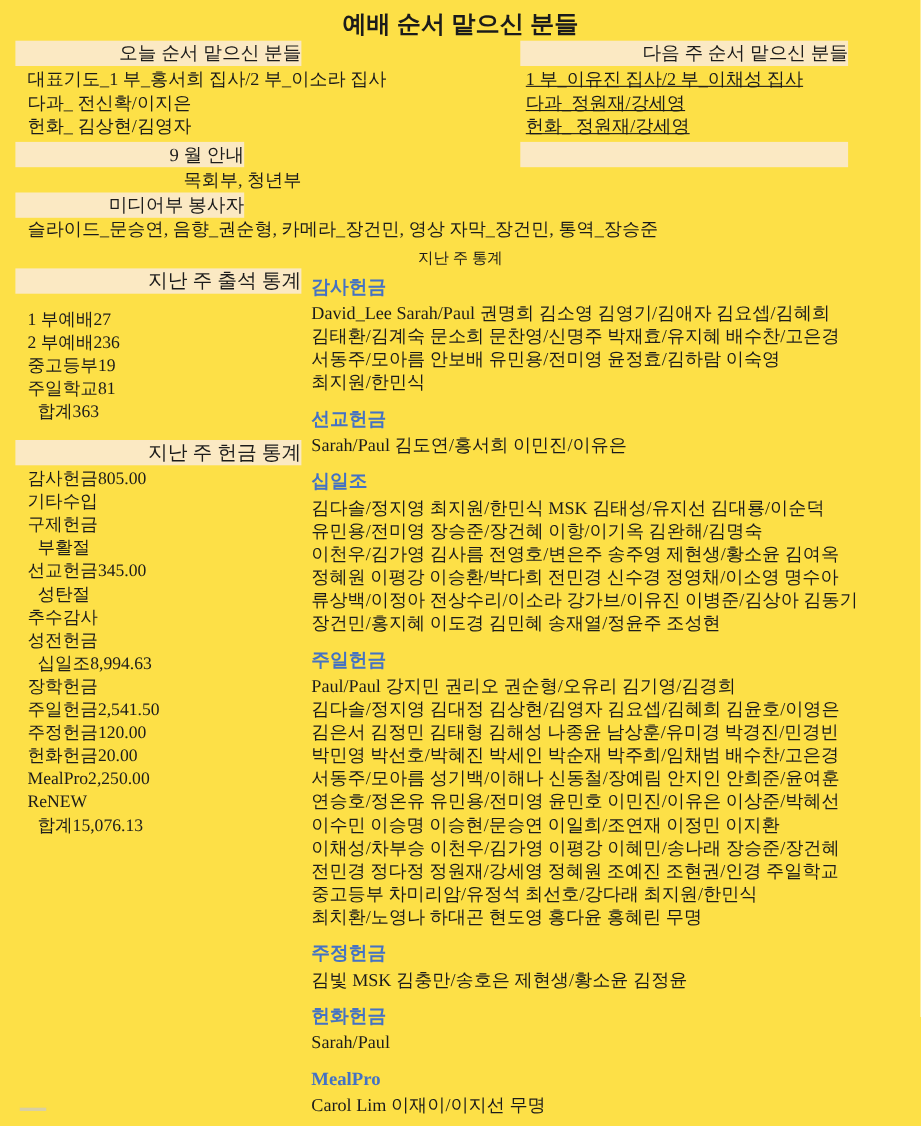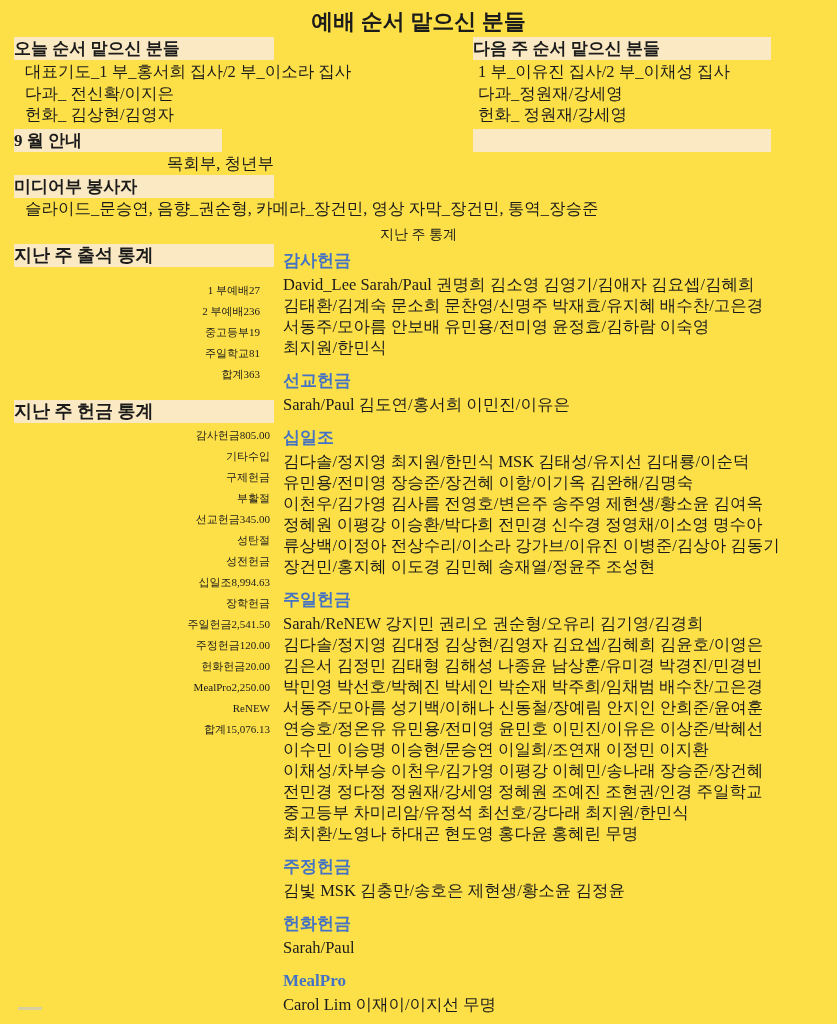--- a/index.html
+++ b/index.html
@@ -2,25 +2,25 @@
 <html><head>
 <meta charset="utf-8">
 <style>
   html,body{margin:0;padding:0;background:#ffffff;}
   .page{
     position:relative;width:837px;height:1024px;background:#fde047;overflow:hidden;
     font-family:"Liberation Serif", serif;color:#1b1b1b;
   }
   .abs{position:absolute;}
   .doc-title{left:0;right:0;top:7px;text-align:center;font-size:22px;font-weight:bold;}
-  .hl{background:#FBE9C3;font-weight:bold;text-align:left;font-size:17px;height:23px;line-height:23px;}
+  .hl{background:#FBE9C3;font-weight:normal;text-align:right;font-size:17px;height:23px;line-height:23px;}
   .lines{font-size:16.5px;line-height:21.5px;white-space:nowrap;}
   .centerline{font-size:16.5px;line-height:21px;text-align:right;}
   .stats-title{left:0;right:0;top:226px;text-align:center;font-size:14px;}
-  .statrow{display:flex;justify-content:flex-end;height:21px;line-height:21px;font-size:11px;}
+  .statrow{display:flex;justify-content:flex-start;height:21px;line-height:21px;font-size:16px;}
   .statrow .lbl{padding-left:11px;}
   .statrow.ind .lbl{padding-left:20px;font-family:Liberation Serif, serif;}
   .statrow .val{text-align:right;}
   .att .val{padding-right:14px;}
   .off .val{padding-right:4px;}
   .sections{width:554px;}
   .sec{margin-bottom:12px;}
   .sec .sec-h{color:#4472C4;font-weight:bold;font-size:17px;line-height:22px;margin-bottom:2px;}
   .sec .ln{font-size:16.5px;line-height:21px;white-space:nowrap;}
   .footer-mark{left:18px;top:1007px;width:24px;height:3px;background:#c9c9c9;opacity:.7;}
@@ -33,31 +33,31 @@
   <div class="abs doc-title">예배 순서 맡으신 분들</div>
 
   <div class="abs hl" style="left:14px;top:37px;width:260px;">오늘 순서 맡으신 분들</div>
   <div class="abs lines" style="left:25px;top:61px;">
     <div>대표기도_1 부_홍서희 집사/2 부_이소라 집사</div>
     <div>다과_ 전신확/이지은</div>
     <div>헌화_ 김상현/김영자</div>
   </div>
 
   <div class="abs hl" style="left:473px;top:37px;width:298px;">다음 주 순서 맡으신 분들</div>
-  <div class="abs lines" style="left:478px;top:61px;">
+  <div class="abs lines" style="left:478px;top:61px;text-decoration:underline;">
     <div>1 부_이유진 집사/2 부_이채성 집사</div>
     <div>다과_정원재/강세영</div>
     <div>헌화_ 정원재/강세영</div>
   </div>
 
   <div class="abs hl" style="left:14px;top:129px;width:208px;">9 월 안내</div>
   <div class="abs hl" style="left:473px;top:129px;width:298px;"></div>
   <div class="abs centerline" style="left:14px;top:153px;width:260px;">목회부, 청년부</div>
 
-  <div class="abs hl" style="left:14px;top:175px;width:260px;">미디어부 봉사자</div>
+  <div class="abs hl" style="left:14px;top:175px;width:208px;">미디어부 봉사자</div>
   <div class="abs lines" style="left:25px;top:198px;">슬라이드_문승연, 음향_권순형, 카메라_장건민, 영상 자막_장건민, 통역_장승준</div>
 
   <div class="abs stats-title">지난 주 통계</div>
 
   <div class="abs hl" style="left:14px;top:244px;width:260px;font-size:18px;">지난 주 출석 통계</div>
   <div class="abs att" style="left:14px;top:280px;width:260px;">
     <div class="statrow">
       <span class="lbl">1 부예배</span>
       <span class="val">27</span>
     </div>
@@ -96,20 +96,24 @@
     <div class="statrow ind">
       <span class="lbl">부활절</span>
       <span class="val"></span>
     </div>
     <div class="statrow">
       <span class="lbl">선교헌금</span>
       <span class="val">345.00</span>
     </div>
     <div class="statrow ind">
       <span class="lbl">성탄절</span>
+      <span class="val"></span>
+    </div>
+    <div class="statrow">
+      <span class="lbl">추수감사</span>
       <span class="val"></span>
     </div>
     <div class="statrow">
       <span class="lbl">성전헌금</span>
       <span class="val"></span>
     </div>
     <div class="statrow ind">
       <span class="lbl">십일조</span>
       <span class="val">8,994.63</span>
     </div>
@@ -163,21 +167,21 @@
       <div class="ln">김다솔/정지영 최지원/한민식 MSK 김태성/유지선 김대룡/이순덕</div>
       <div class="ln">유민용/전미영 장승준/장건혜 이항/이기옥 김완해/김명숙</div>
       <div class="ln">이천우/김가영 김사름 전영호/변은주 송주영 제현생/황소윤 김여옥</div>
       <div class="ln">정혜원 이평강 이승환/박다희 전민경 신수경 정영채/이소영 명수아</div>
       <div class="ln">류상백/이정아 전상수리/이소라 강가브/이유진 이병준/김상아 김동기</div>
       <div class="ln">장건민/홍지혜 이도경 김민혜 송재열/정윤주 조성현</div>
     </div>
 
     <div class="sec">
       <div class="sec-h">주일헌금</div>
-      <div class="ln">Sarah/ReNEW 강지민 권리오 권순형/오유리 김기영/김경희</div>
+      <div class="ln">Paul/Paul 강지민 권리오 권순형/오유리 김기영/김경희</div>
       <div class="ln">김다솔/정지영 김대정 김상현/김영자 김요셉/김혜희 김윤호/이영은</div>
       <div class="ln">김은서 김정민 김태형 김해성 나종윤 남상훈/유미경 박경진/민경빈</div>
       <div class="ln">박민영 박선호/박혜진 박세인 박순재 박주희/임채범 배수찬/고은경</div>
       <div class="ln">서동주/모아름 성기백/이해나 신동철/장예림 안지인 안희준/윤여훈</div>
       <div class="ln">연승호/정온유 유민용/전미영 윤민호 이민진/이유은 이상준/박혜선</div>
       <div class="ln">이수민 이승명 이승현/문승연 이일희/조연재 이정민 이지환</div>
       <div class="ln">이채성/차부승 이천우/김가영 이평강 이혜민/송나래 장승준/장건혜</div>
       <div class="ln">전민경 정다정 정원재/강세영 정혜원 조예진 조현권/인경 주일학교</div>
       <div class="ln">중고등부 차미리암/유정석 최선호/강다래 최지원/한민식</div>
       <div class="ln">최치환/노영나 하대곤 현도영 홍다윤 홍혜린 무명</div>

